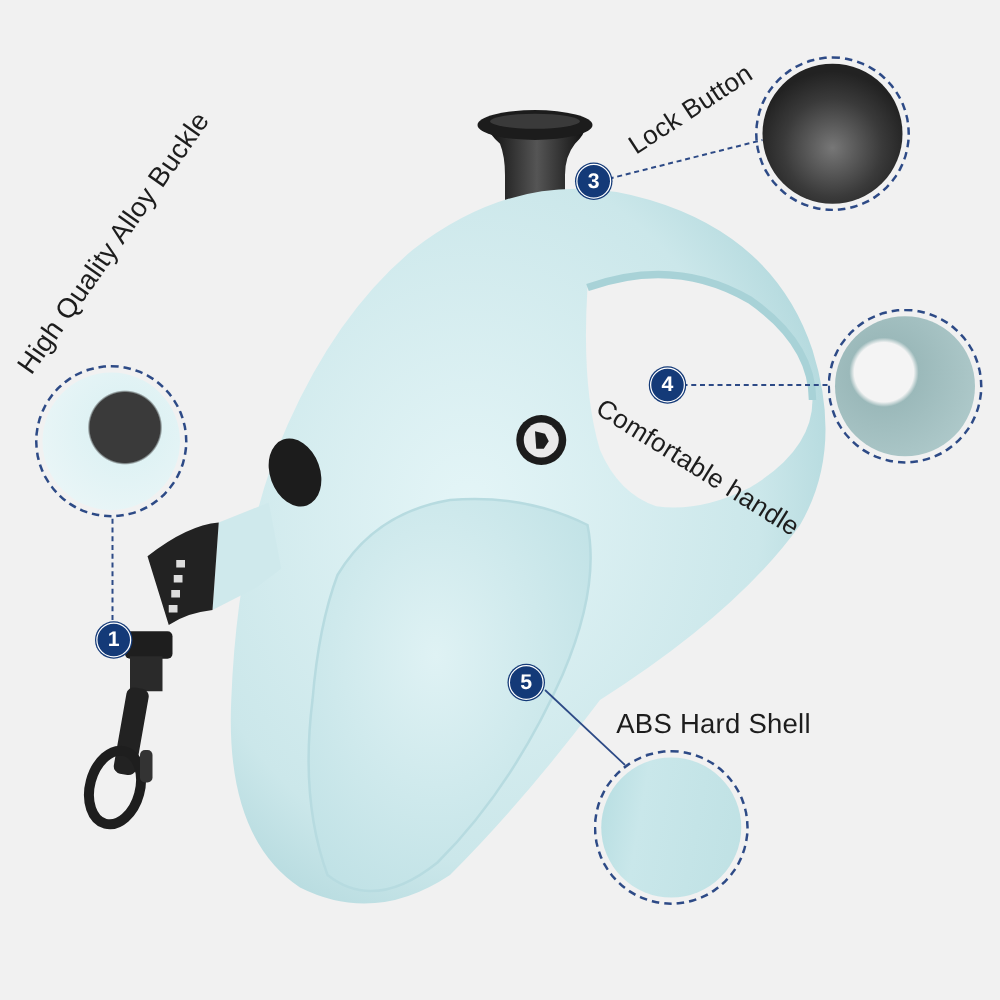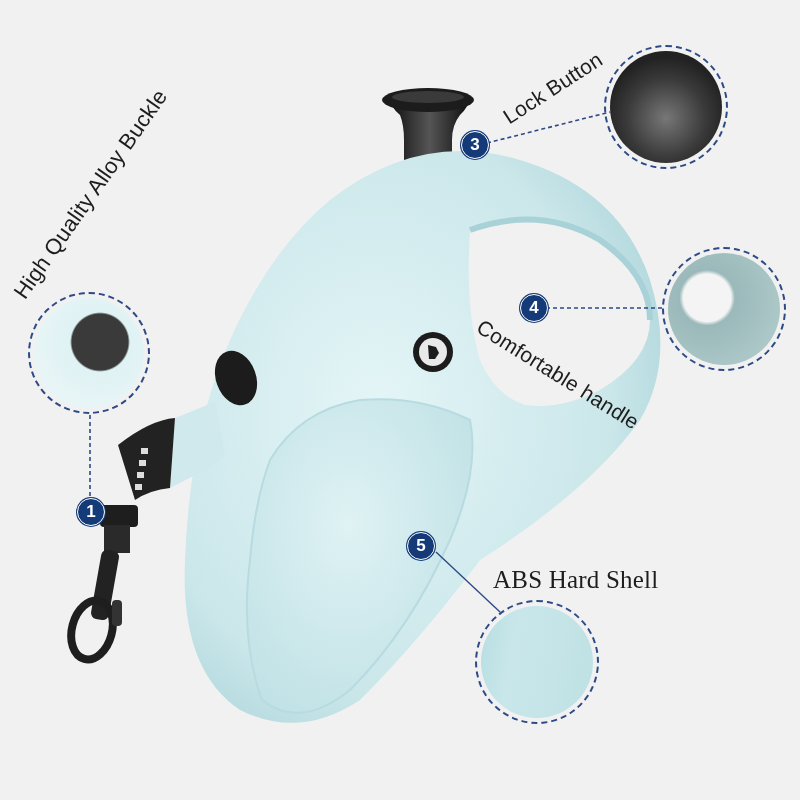--- a/index.html
+++ b/index.html
@@ -98,15 +98,15 @@
       <span>4</span>
     </div>
   <div class="label" style="left:485px;top:315px;transform:rotate(32deg);transform-origin:left top;">Comfortable handle</div>
 
   <div class="circle" style="left:475px;top:600px;width:124px;height:124px;">
     <div class="inner" style="background:linear-gradient(100deg,#b6dde1 0,#c9e7ea 30%,#bfe1e4 100%);"></div>
   </div>
   <div class="badge" style="left:407px;top:532px;">
       <span>5</span>
     </div>
-  <div class="label" style="left:493px;top:566px;font-size:25px;font-family:Liberation Serif, serif;">ABS Hard Shell</div>
+  <div class="label" style="left:493px;top:566px;font-size:22px;">ABS Hard Shell</div>
 
 </div>
 
 </body></html>

